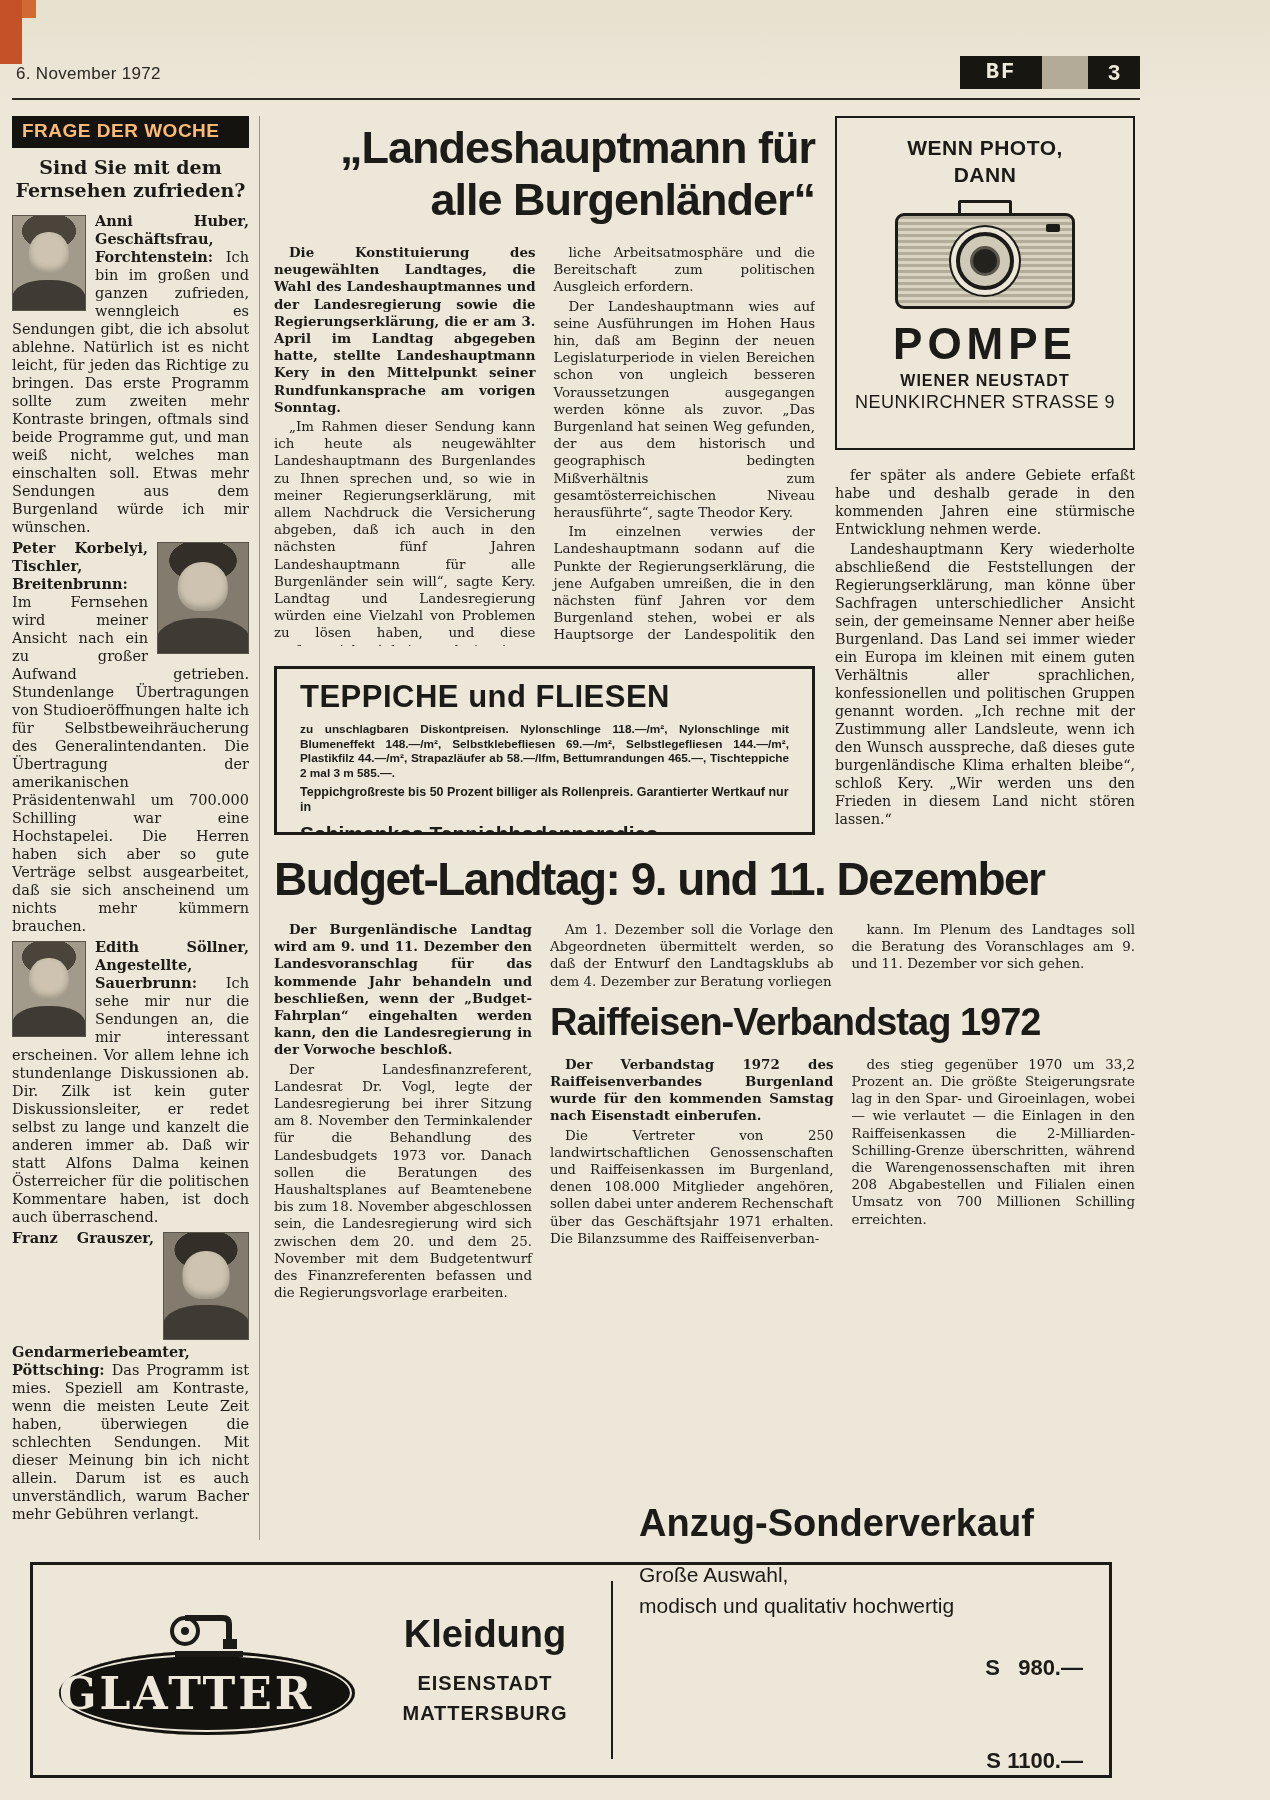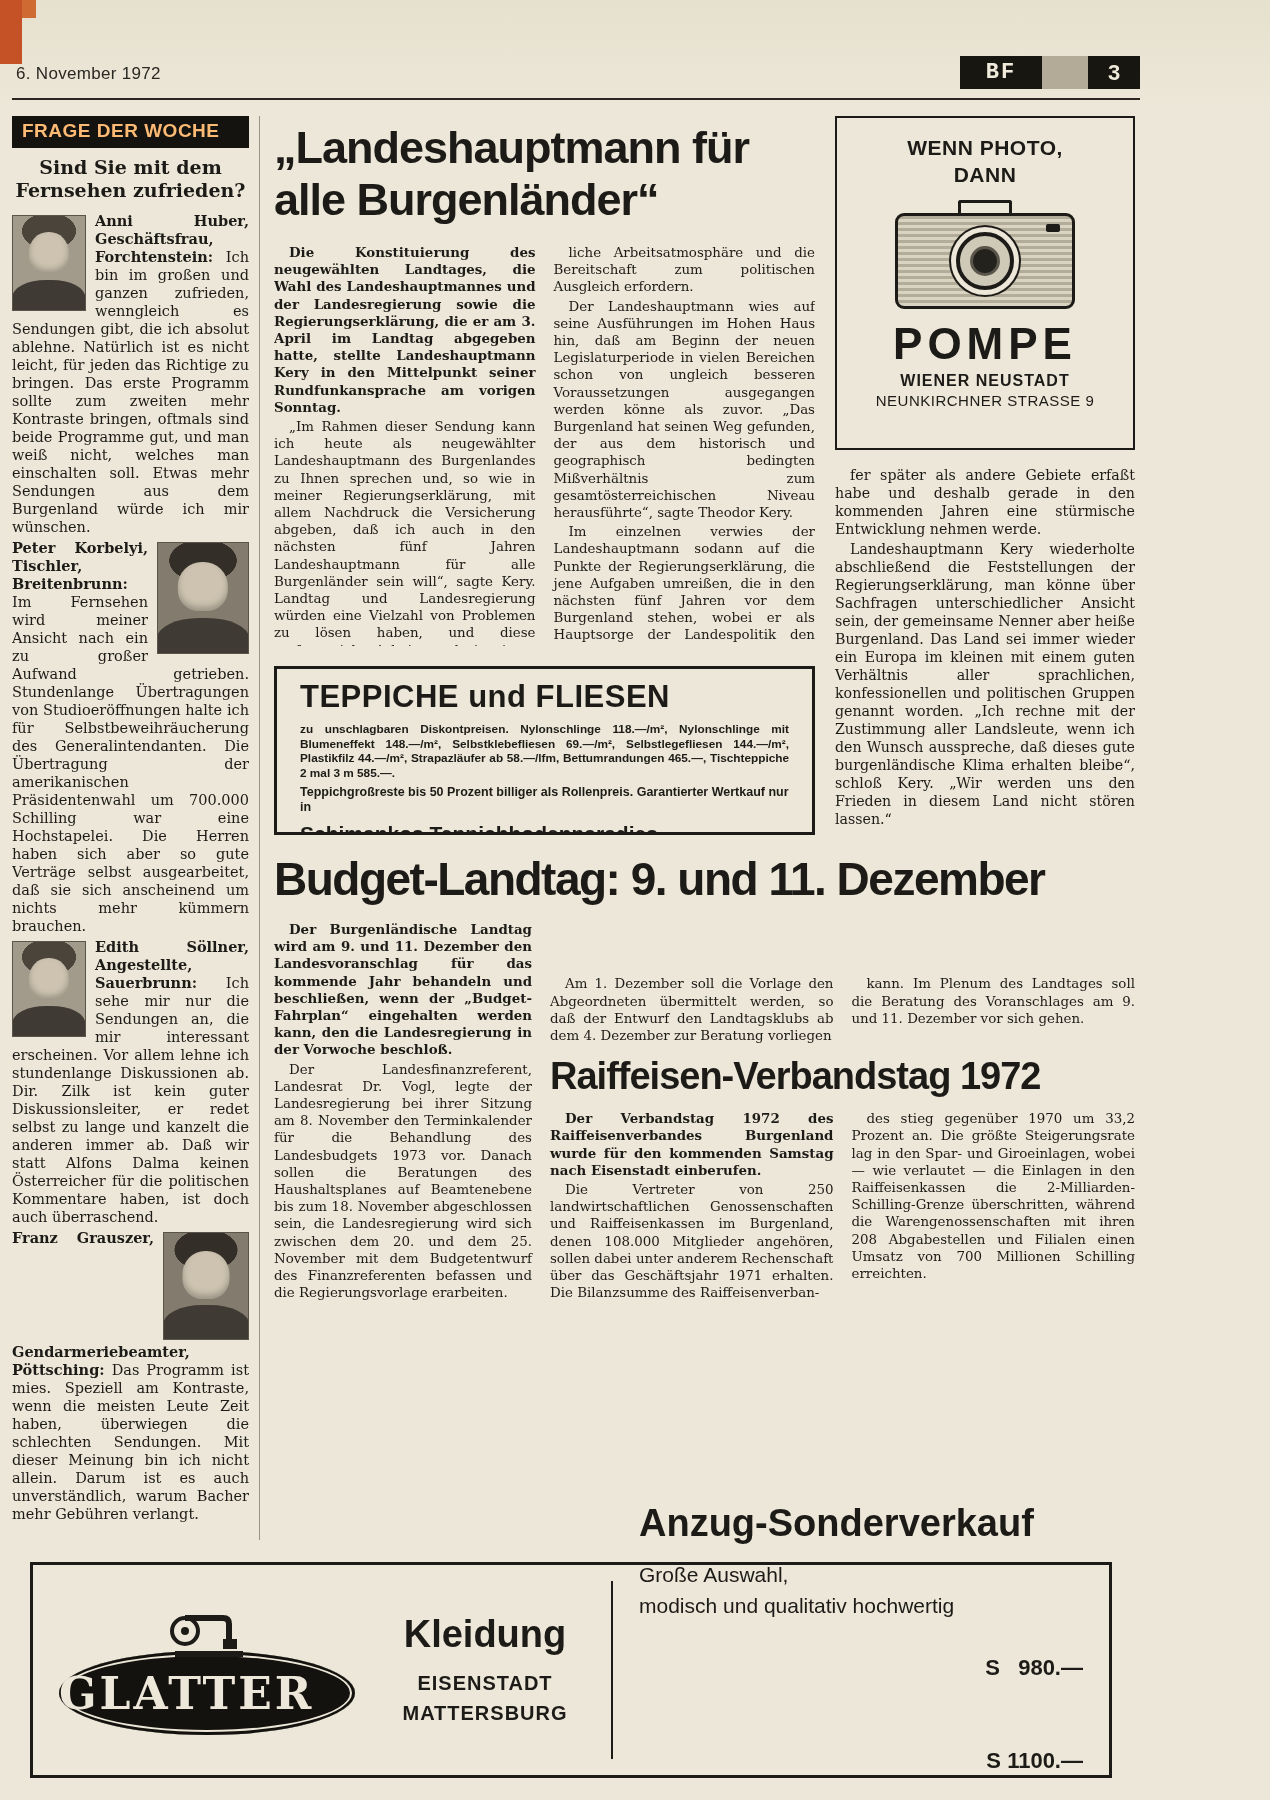--- a/index.html
+++ b/index.html
@@ -37,21 +37,21 @@
     border-radius:46% 46% 0 0; background:#3f3a33; }
   .photo.dark { background: radial-gradient(ellipse 62% 32% at 50% 16%, #332e27 0 60%, transparent 61%), #837b6d; }
   .ph-left  { float:left;  width:74px; height:96px;  margin:3px 9px 3px 0; }
   .ph-right { float:right; width:92px; height:112px; margin:3px 0 3px 9px; }
   .ph-4 { width:86px; height:108px; }
 
   
   .main-area { flex:1; min-width:0; }
   .top-section { display:flex; gap:20px; }
   .lead-block { flex:1; min-width:0; }
-  .lead-headline { font-family:"Liberation Sans",sans-serif; font-weight:bold; font-size:45px; line-height:52px; letter-spacing:-1px; text-align:left; margin:6px 0 18px; }
+  .lead-headline { font-family:"Liberation Sans",sans-serif; font-weight:bold; font-size:45px; line-height:52px; letter-spacing:-1px; text-align:right; margin:6px 0 18px; }
   .lead-cols { display:flex; gap:18px; height:402px; overflow:hidden; }
   .body-col { flex:1; min-width:0; font-size:13.4px; line-height:17.2px; text-align:justify; }
   .body-col p { text-indent:15px; margin:0 0 2px; }
   .lede { font-weight:bold; }
 
   .teppiche { margin-top:20px; border:3px solid #1d1b17; padding:10px 23px 8px; height:169px; overflow:hidden; font-family:"Liberation Sans",sans-serif; }
   .t-head { font-weight:bold; font-size:31px; letter-spacing:.5px; margin-bottom:7px; }
   .t-offer { font-weight:bold; font-size:11.8px; line-height:14.5px; text-align:justify; }
   .t-promo { font-weight:bold; font-size:12.5px; line-height:15px; margin-top:5px; }
   .t-store { font-weight:bold; font-size:21px; margin-top:7px; }
@@ -65,27 +65,27 @@
   .cam-vf { width:54px; height:15px; border:3px solid #1d1b17; border-bottom:none; margin:0 auto -2px; background:#ece7d8; border-radius:3px 3px 0 0; }
   .cam-body { height:96px; border:3px solid #1d1b17; border-radius:9px; position:relative;
     background:repeating-linear-gradient(0deg,#d9d3c2 0 3px,#b3ac99 3px 6px); }
   .cam-body::after { content:""; position:absolute; right:12px; top:8px; width:14px; height:8px; background:#1d1b17; border-radius:2px; }
   .cam-lens { position:absolute; left:50%; top:50%; transform:translate(-50%,-50%); width:58px; height:58px; border-radius:50%;
     border:4px solid #1d1b17; background:#cfc9b8; display:flex; align-items:center; justify-content:center;
     box-shadow:0 0 0 5px #ece7d8, 0 0 0 7px #1d1b17; }
   .cam-pupil { width:30px; height:30px; border-radius:50%; background:#24221d; border:3px solid #5a554b; }
   .p-brand { font-weight:bold; font-size:44px; letter-spacing:5px; text-align:center; margin-top:2px; }
   .p-city { font-weight:bold; font-size:16px; letter-spacing:1px; text-align:center; margin-top:3px; }
-  .p-addr { font-size:15px; letter-spacing:.5px; text-align:center; margin-top:2px; }
+  .p-addr { font-size:18px; letter-spacing:.5px; text-align:center; margin-top:2px; }
   .cont-col { margin-top:16px; font-size:14.2px; line-height:18px; text-align:justify; }
   .cont-col p { text-indent:15px; margin:0 0 2px; }
 
   .budget-section { margin-top:16px; overflow:hidden; }
   .budget-headline { font-family:"Liberation Sans",sans-serif; font-weight:bold; font-size:46px; line-height:52px; letter-spacing:-1.5px; margin:2px 0 16px; white-space:nowrap; }
-  .budget-cols { display:flex; gap:18px;align-items:flex-end; }
+  .budget-cols { display:flex; gap:18px; }
   .bcol1 { flex:0 0 258px; }
   .budget-right { flex:1; min-width:0; }
   .budget-row { display:flex; gap:18px; margin-bottom:8px; }
   .raiff-headline { font-family:"Liberation Sans",sans-serif; font-weight:bold; font-size:38px; line-height:44px; letter-spacing:-1px; margin:8px 0 12px; white-space:nowrap; }
   .raiff-cols { display:flex; gap:18px; }
 
   
   .glatter { position:absolute; left:30px; right:158px; top:1562px; height:216px; border:3px solid #1d1b17;
     display:flex; align-items:center; padding:0 26px; gap:26px; font-family:"Liberation Sans",sans-serif; }
   .g-logo { width:300px; text-align:center; }

